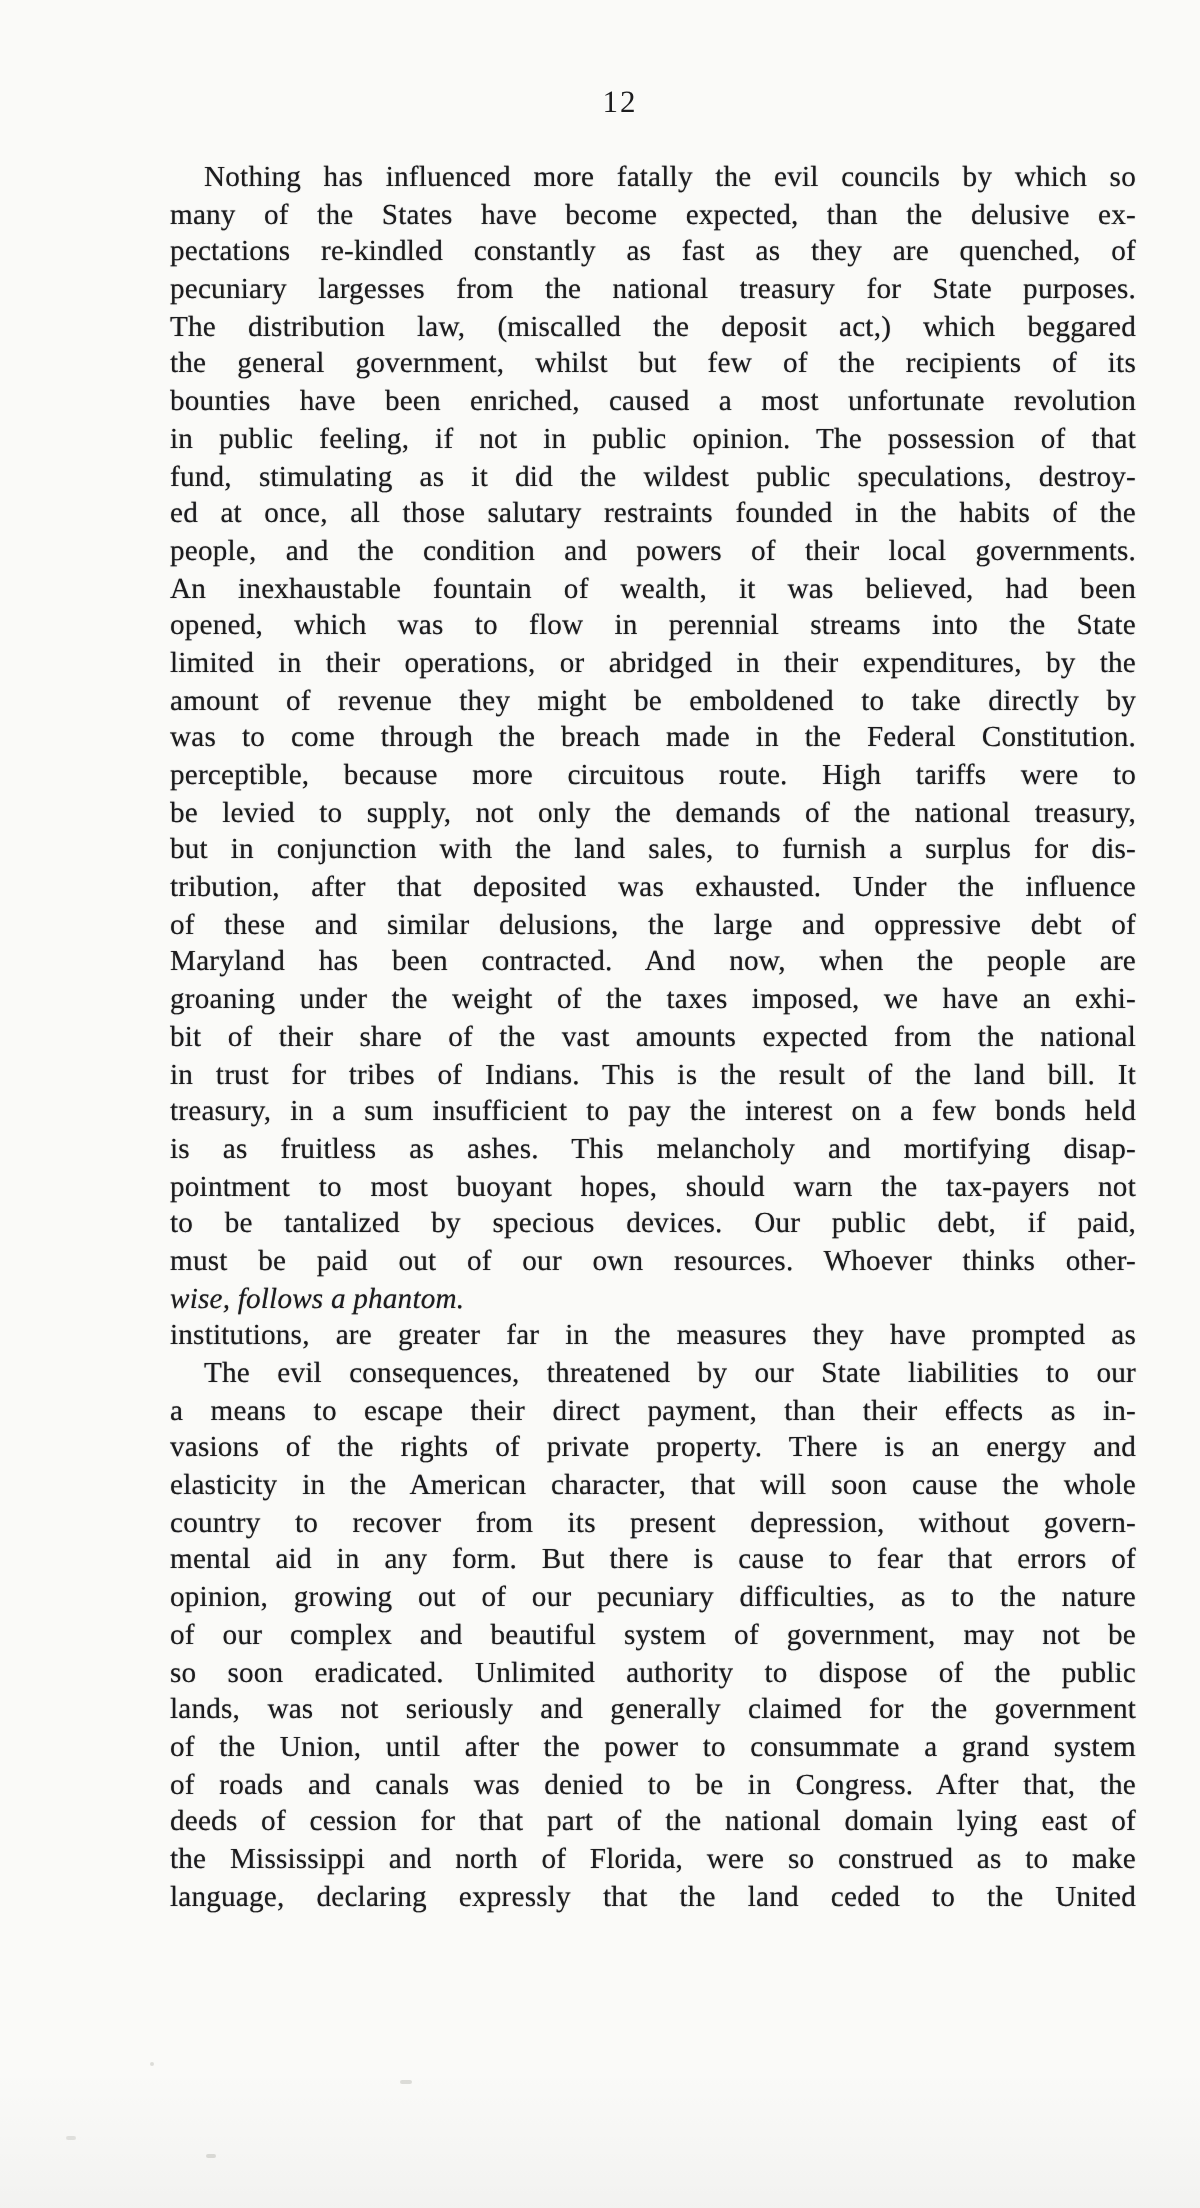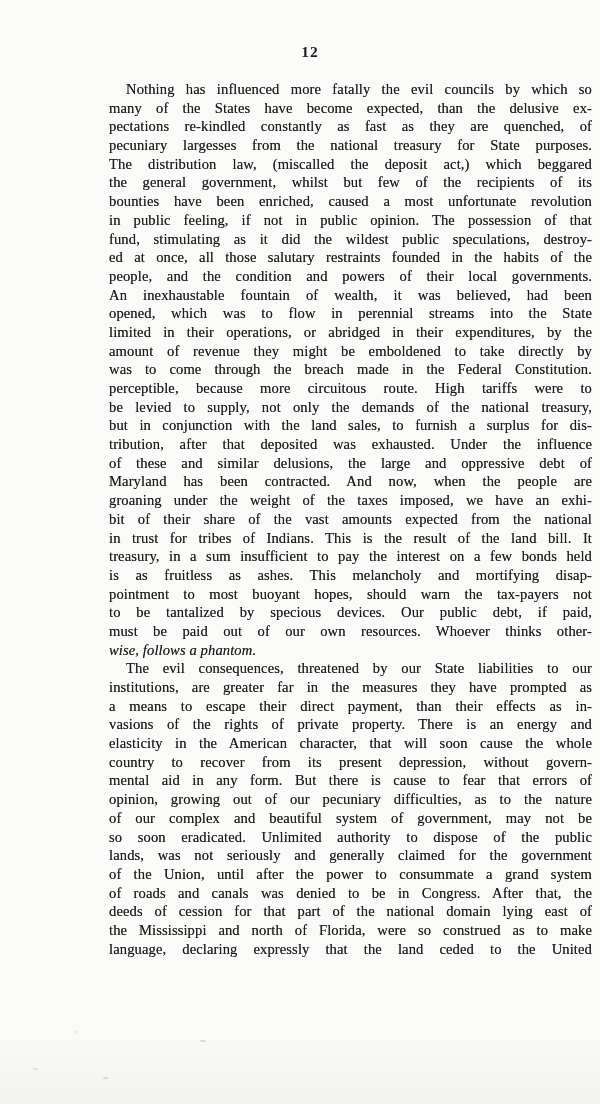--- a/index.html
+++ b/index.html
@@ -18,30 +18,29 @@
     color: var(--ink, #1c1c1e);
   }
   .page-number {
     position: absolute;
     top: 43px;
     left: 0;
     width: 100%;
     text-align: center;
     text-indent: 20px;
     font-size: 15.5px;
-    font-weight: 700;
+    font-weight: 400;
     letter-spacing: 1px;
     color: var(--ink, #1c1c1e);
   }
   .body-text {
     position: absolute;
     top: 80px;
     left: 85px;
     width: 483px;
-    margin-left: 24px;
   }
   .line {
     height: 18.7px;
     line-height: 18.7px;
     font-size: 14.6px;
     white-space: normal;
     text-align: justify;
     text-align-last: justify;
     text-shadow: 0 0 0.5px rgba(25, 25, 28, 0.65);
     letter-spacing: 0.1px;
@@ -107,22 +106,22 @@
       <div class="line">Maryland has been contracted. And now, when the people are</div>
       <div class="line">groaning under the weight of the taxes imposed, we have an exhi-</div>
       <div class="line">bit of their share of the vast amounts expected from the national</div>
       <div class="line">in trust for tribes of Indians. This is the result of the land bill. It</div>
       <div class="line">treasury, in a sum insufficient to pay the interest on a few bonds held</div>
       <div class="line">is as fruitless as ashes. This melancholy and mortifying disap-</div>
       <div class="line">pointment to most buoyant hopes, should warn the tax-payers not</div>
       <div class="line">to be tantalized by specious devices. Our public debt, if paid,</div>
       <div class="line">must be paid out of our own resources. Whoever thinks other-</div>
       <div class="line short-last">wise, follows a phantom.</div>
+      <div class="line">institutions, are greater far in the measures they have prompted as</div>
       <div class="line indent">The evil consequences, threatened by our State liabilities to our</div>
-      <div class="line">institutions, are greater far in the measures they have prompted as</div>
       <div class="line">a means to escape their direct payment, than their effects as in-</div>
       <div class="line">vasions of the rights of private property. There is an energy and</div>
       <div class="line">elasticity in the American character, that will soon cause the whole</div>
       <div class="line">country to recover from its present depression, without govern-</div>
       <div class="line">mental aid in any form. But there is cause to fear that errors of</div>
       <div class="line">opinion, growing out of our pecuniary difficulties, as to the nature</div>
       <div class="line">of our complex and beautiful system of government, may not be</div>
       <div class="line">so soon eradicated. Unlimited authority to dispose of the public</div>
       <div class="line">lands, was not seriously and generally claimed for the government</div>
       <div class="line">of the Union, until after the power to consummate a grand system</div>

